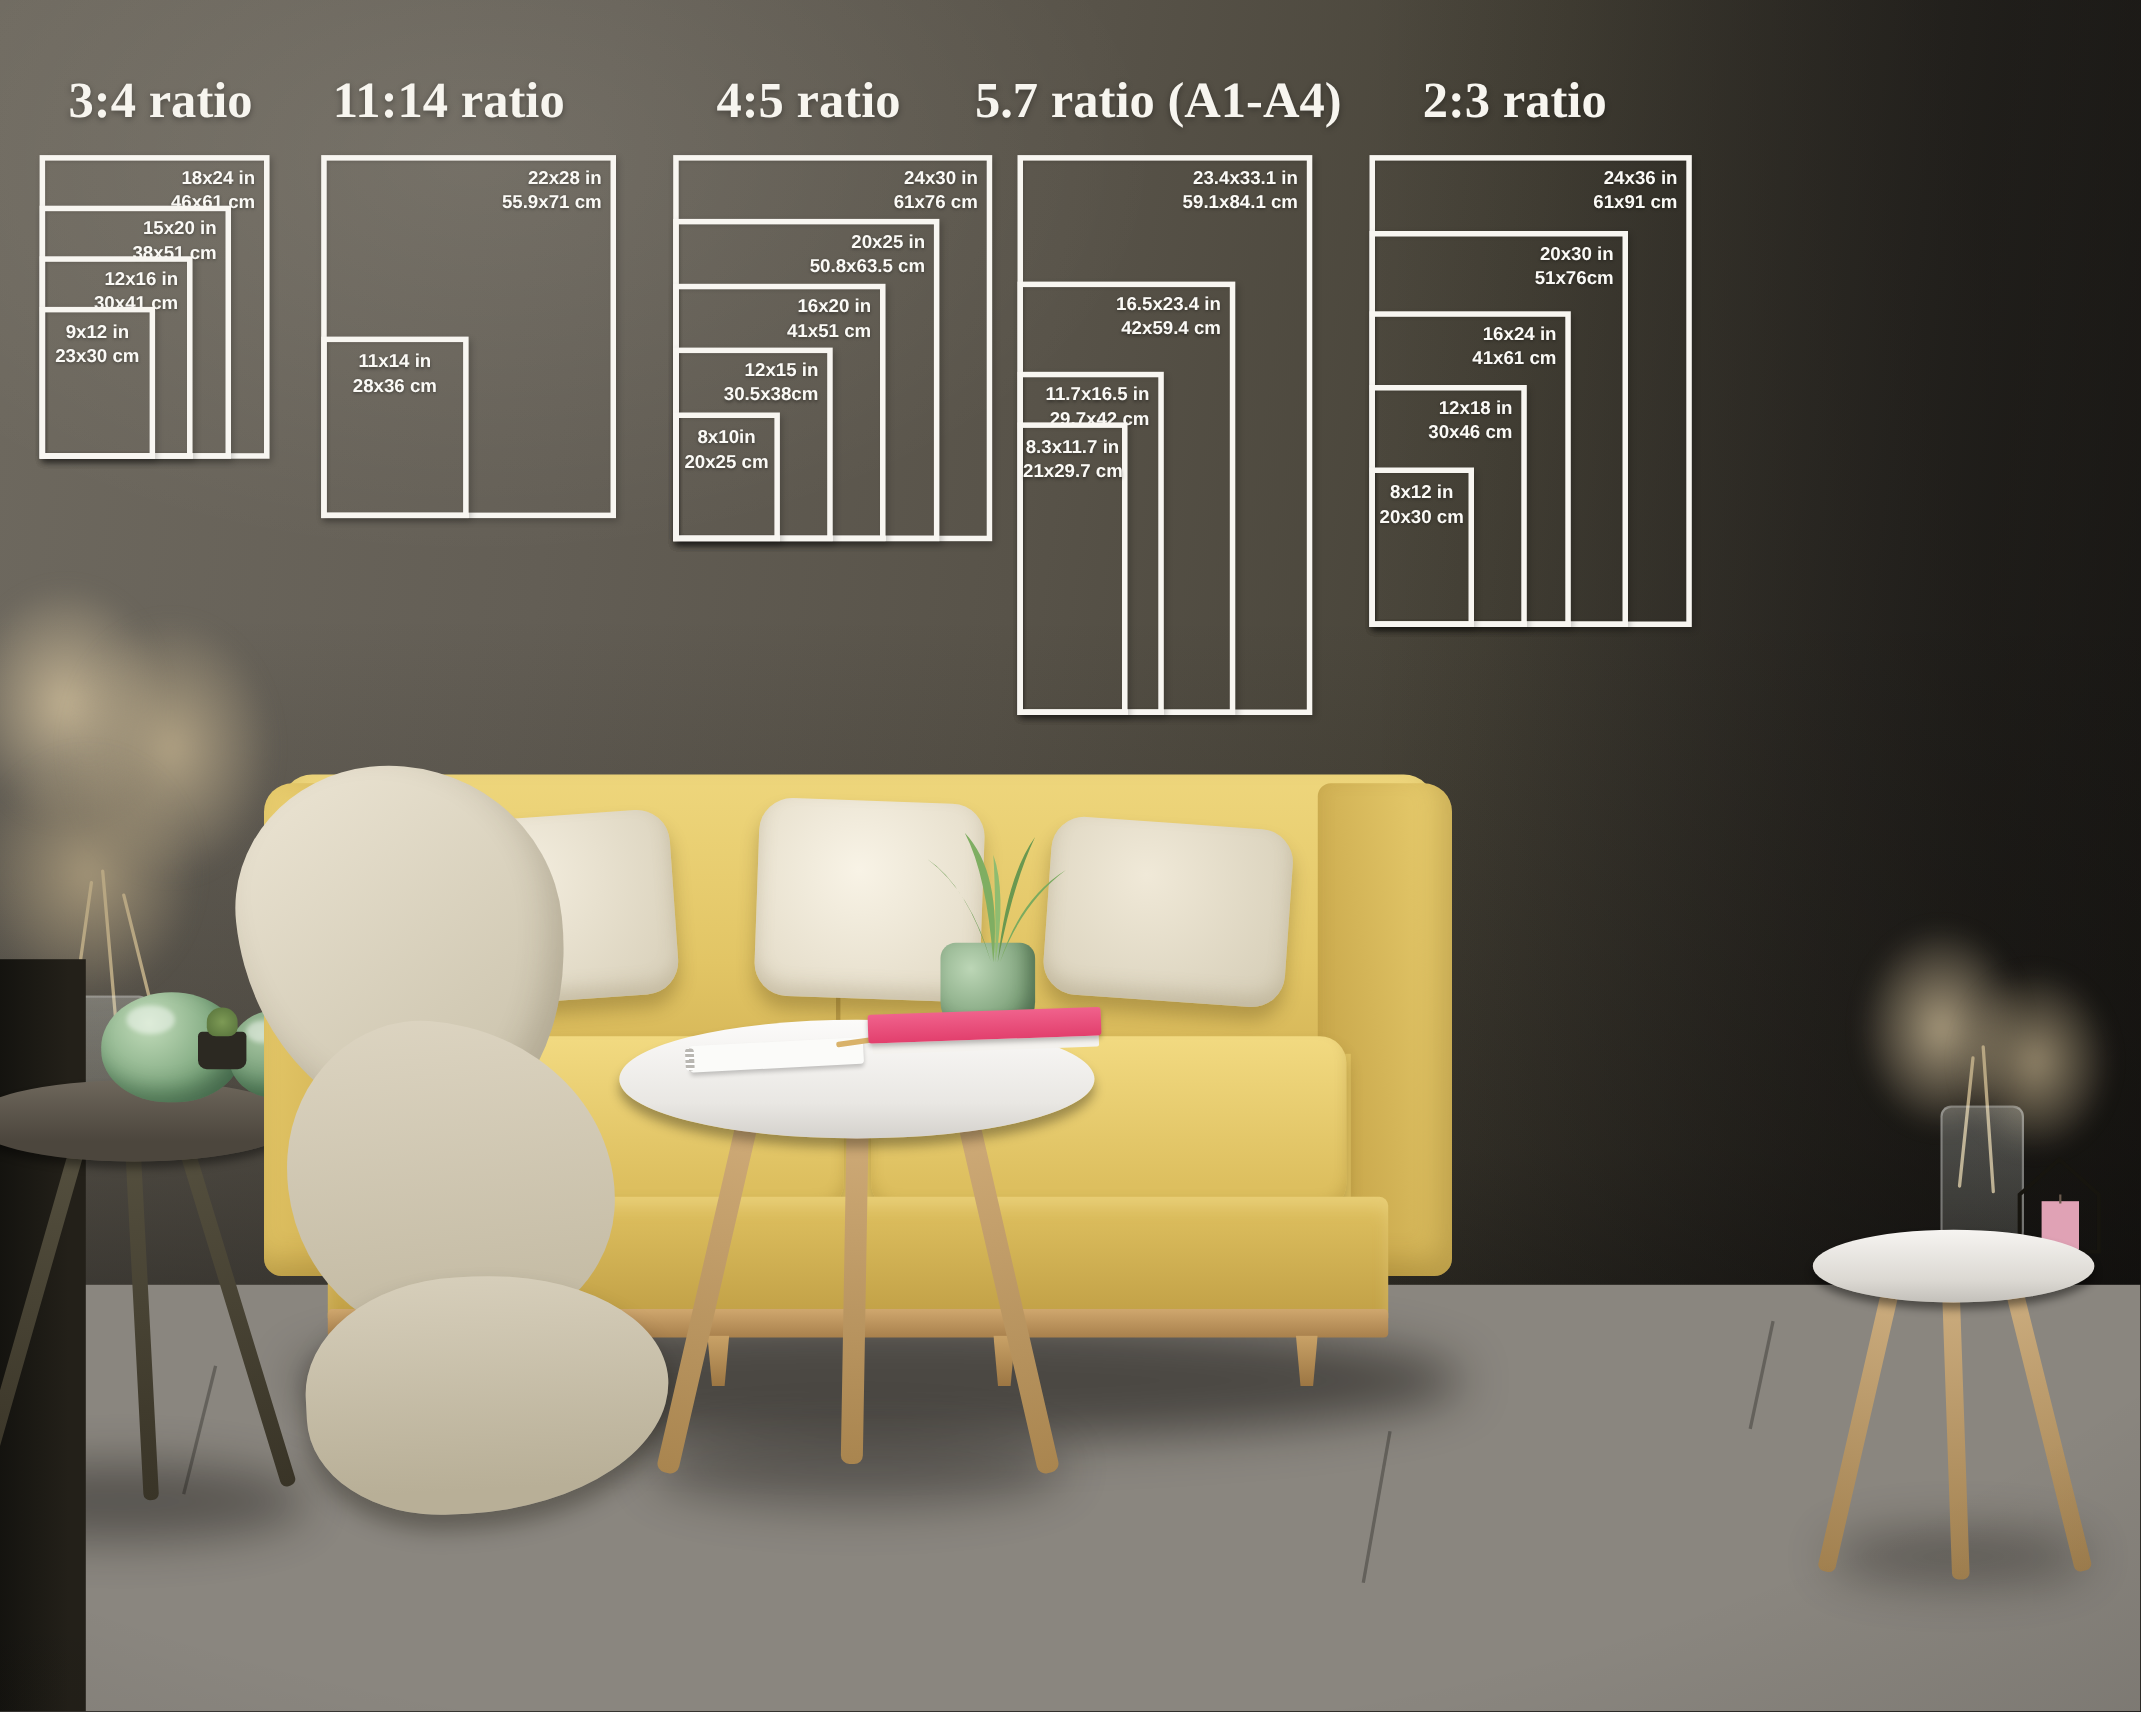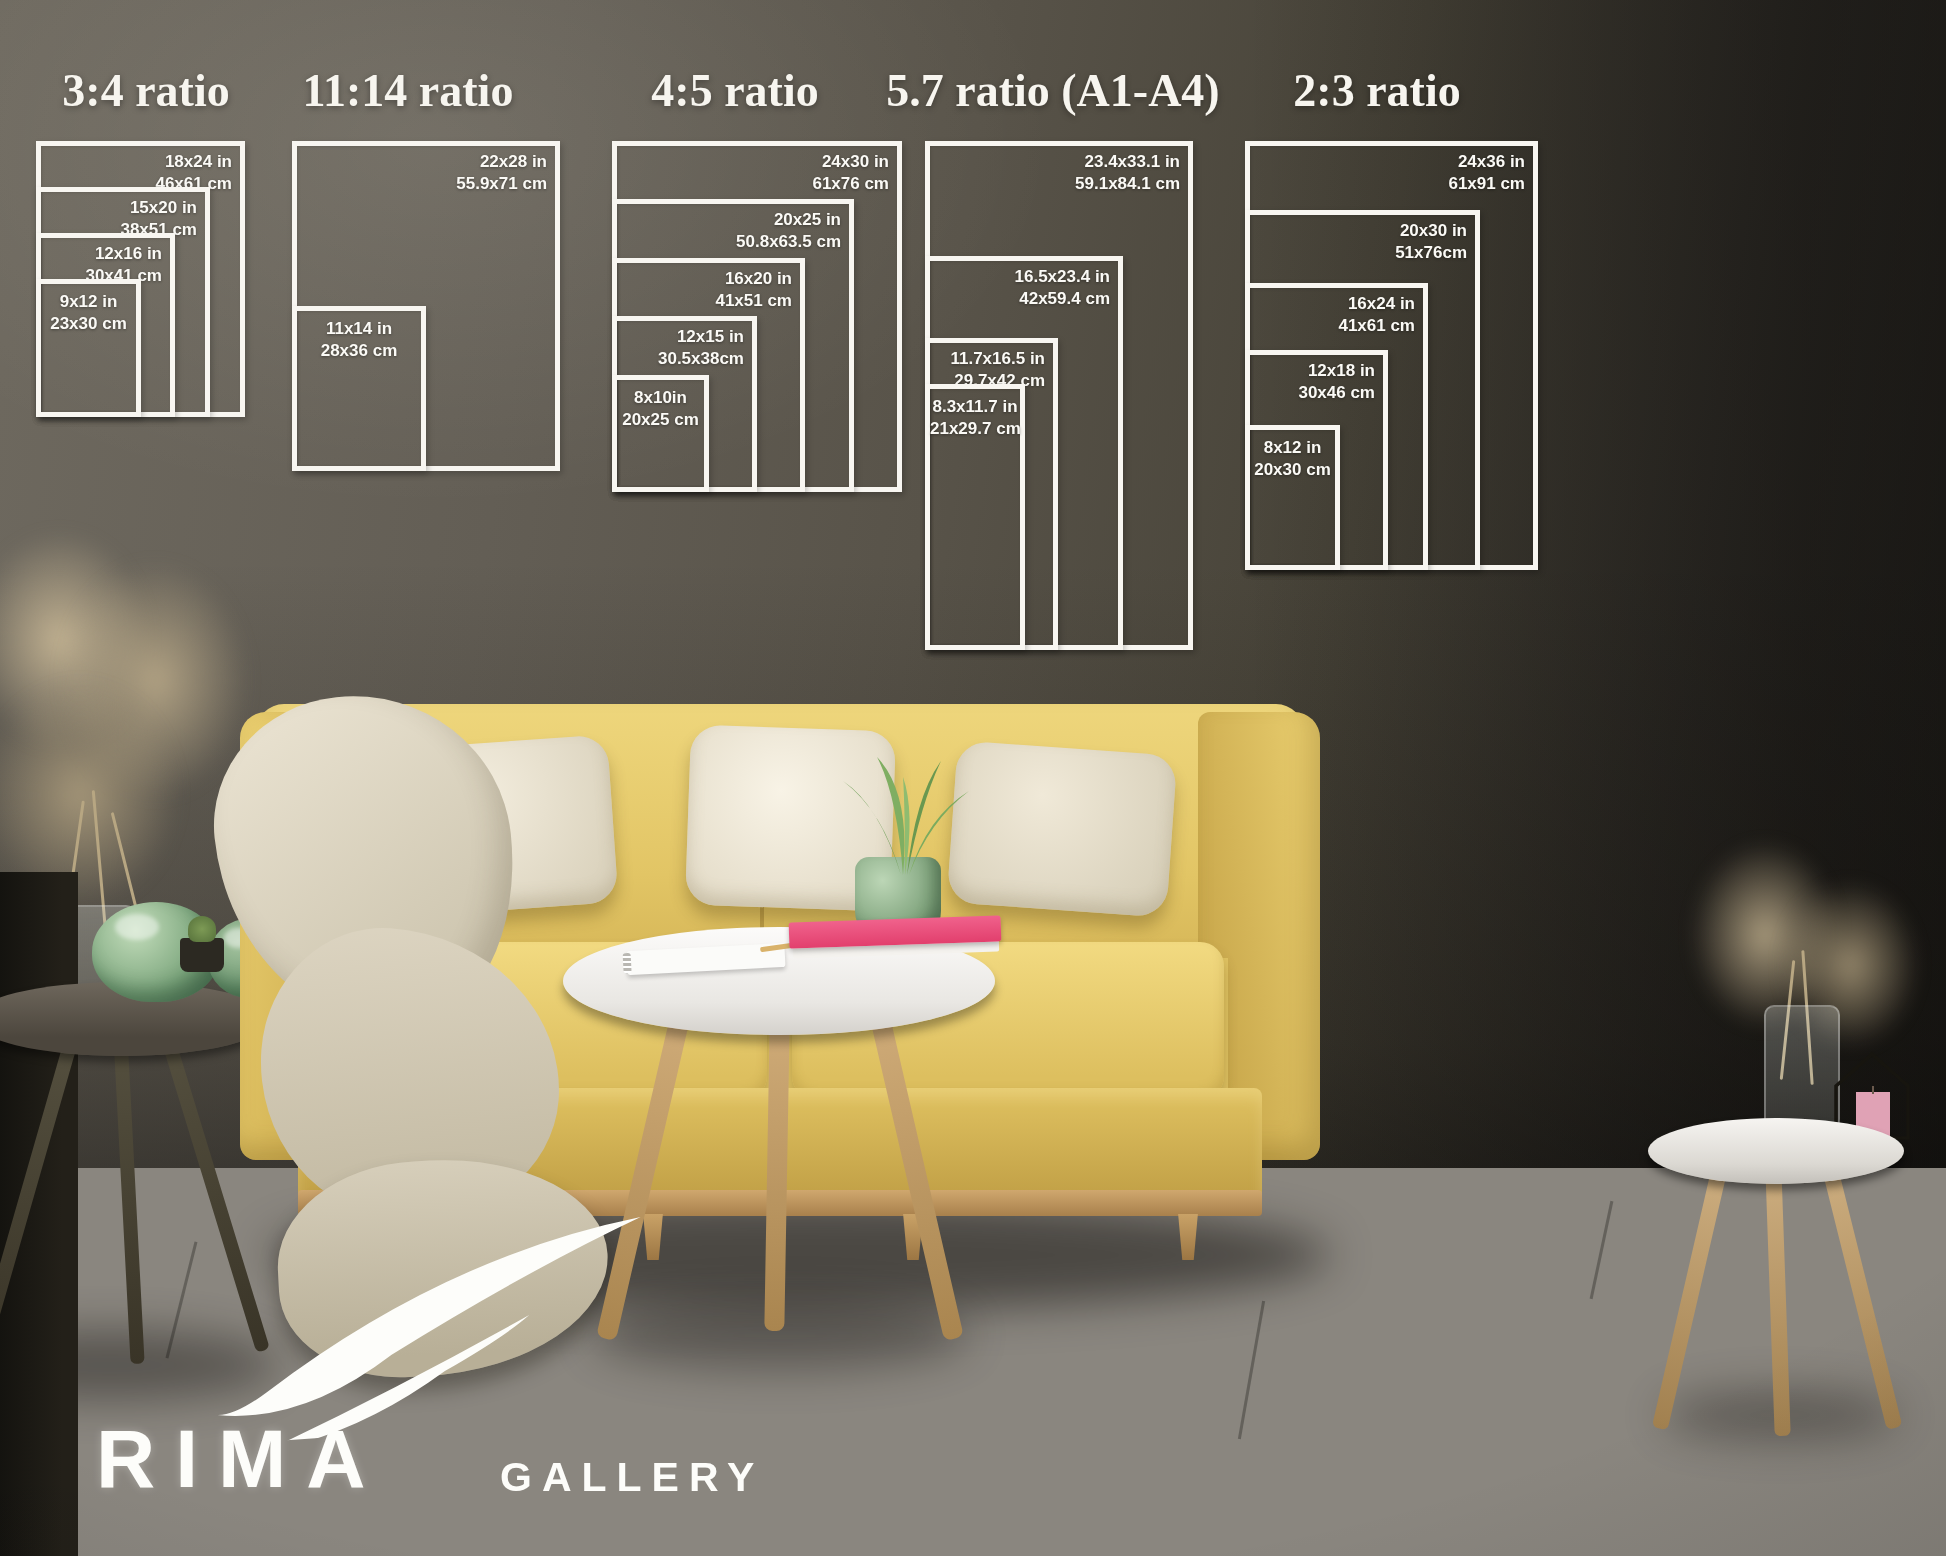--- a/index.html
+++ b/index.html
@@ -346,22 +346,14 @@
   </svg>
   <div class="rtable">
     <div class="leg" style="left:34px;top:44px;transform:rotate(13deg);"></div>
     <div class="leg" style="left:122px;top:48px;transform:rotate(-2deg);"></div>
     <div class="leg" style="left:206px;top:44px;transform:rotate(-14deg);"></div>
     <div class="top"></div>
   </div>
 
   <div class="vignette"></div>
 
-  <div class="logo">
-    <svg style="position:absolute;left:120px;top:0;transform:rotate(-4deg);" width="460" height="200" viewBox="0 0 460 200">
-      <path d="M448 2 Q250 28 64 150 Q30 172 12 170 Q96 184 190 122 Q330 48 448 2 Z" fill="#fdfdfa"></path>
-      <path d="M330 92 Q190 158 56 210 Q150 200 242 142 Q304 112 330 92 Z" fill="#fdfdfa"></path>
-    </svg>
-    <div class="brand-name">RIMA</div>
-    <div class="brand-suffix">GALLERY</div>
-  </div>
 
 </div>
 
 </body></html>

